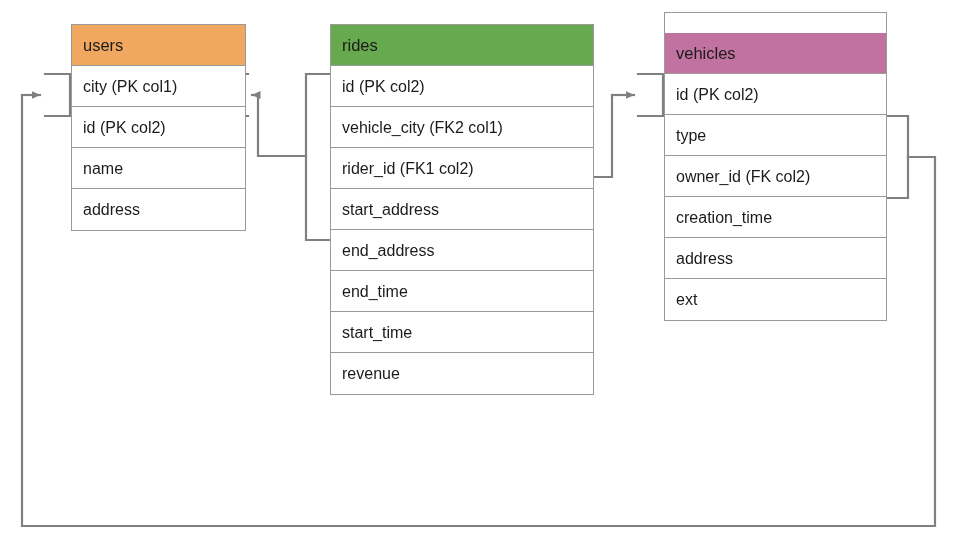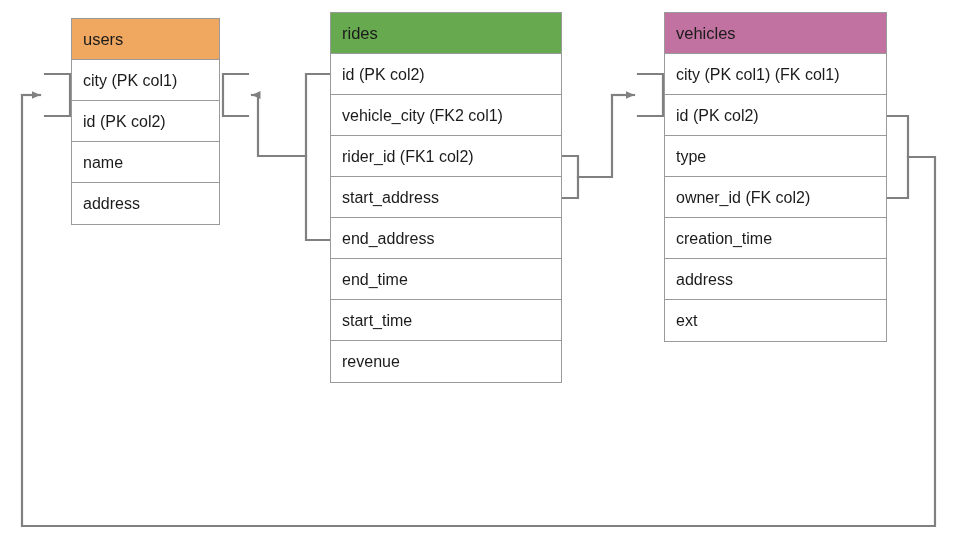--- a/index.html
+++ b/index.html
@@ -87,43 +87,42 @@
     </g>
 
     <g fill="none" stroke="#808080" stroke-width="2.2" stroke-linecap="square">
       <path d="M888,116 L908,116 L908,198 L888,198"></path>
       <path d="M908,157 L935,157 L935,526 L22,526 L22,95"></path>
       <path d="M22,95 L40,95" marker-end="url(#arrowhead)"></path>
       <path d="M45,74 L70,74 L70,116 L45,116"></path>
     </g>
   </svg>
 
-  <div class="entity" style="left:71px; top:18px; width:149px;">
+  <div class="entity" style="left:71px; top:24px; width:175px;">
     <div class="entity-header" style="background:#F0A860;">users</div>
     <div class="entity-field">city (PK col1)</div>
     <div class="entity-field">id (PK col2)</div>
     <div class="entity-field">name</div>
     <div class="entity-field">address</div>
   </div>
 
-  <div class="entity" style="left:330px; top:12px; width:232px;">
+  <div class="entity" style="left:330px; top:24px; width:264px;">
     <div class="entity-header" style="background:#67A94F;">rides</div>
     <div class="entity-field">id (PK col2)</div>
     <div class="entity-field">vehicle_city (FK2 col1)</div>
     <div class="entity-field">rider_id (FK1 col2)</div>
     <div class="entity-field">start_address</div>
     <div class="entity-field">end_address</div>
     <div class="entity-field">end_time</div>
     <div class="entity-field">start_time</div>
     <div class="entity-field">revenue</div>
   </div>
 
   <div class="entity" style="left:664px; top:12px; width:223px;">
-    <div class="entity-header" style="background:#C272A0;">vehicles</div>
-    <div class="entity-field">city (PK col1) (FK col1)</div>
+    <div class="entity-header" style="background:#C272A0;margin-top:20px;">vehicles</div>
     <div class="entity-field">id (PK col2)</div>
     <div class="entity-field">type</div>
     <div class="entity-field">owner_id (FK col2)</div>
     <div class="entity-field">creation_time</div>
     <div class="entity-field">address</div>
     <div class="entity-field">ext</div>
   </div>
 
 </div>
 

